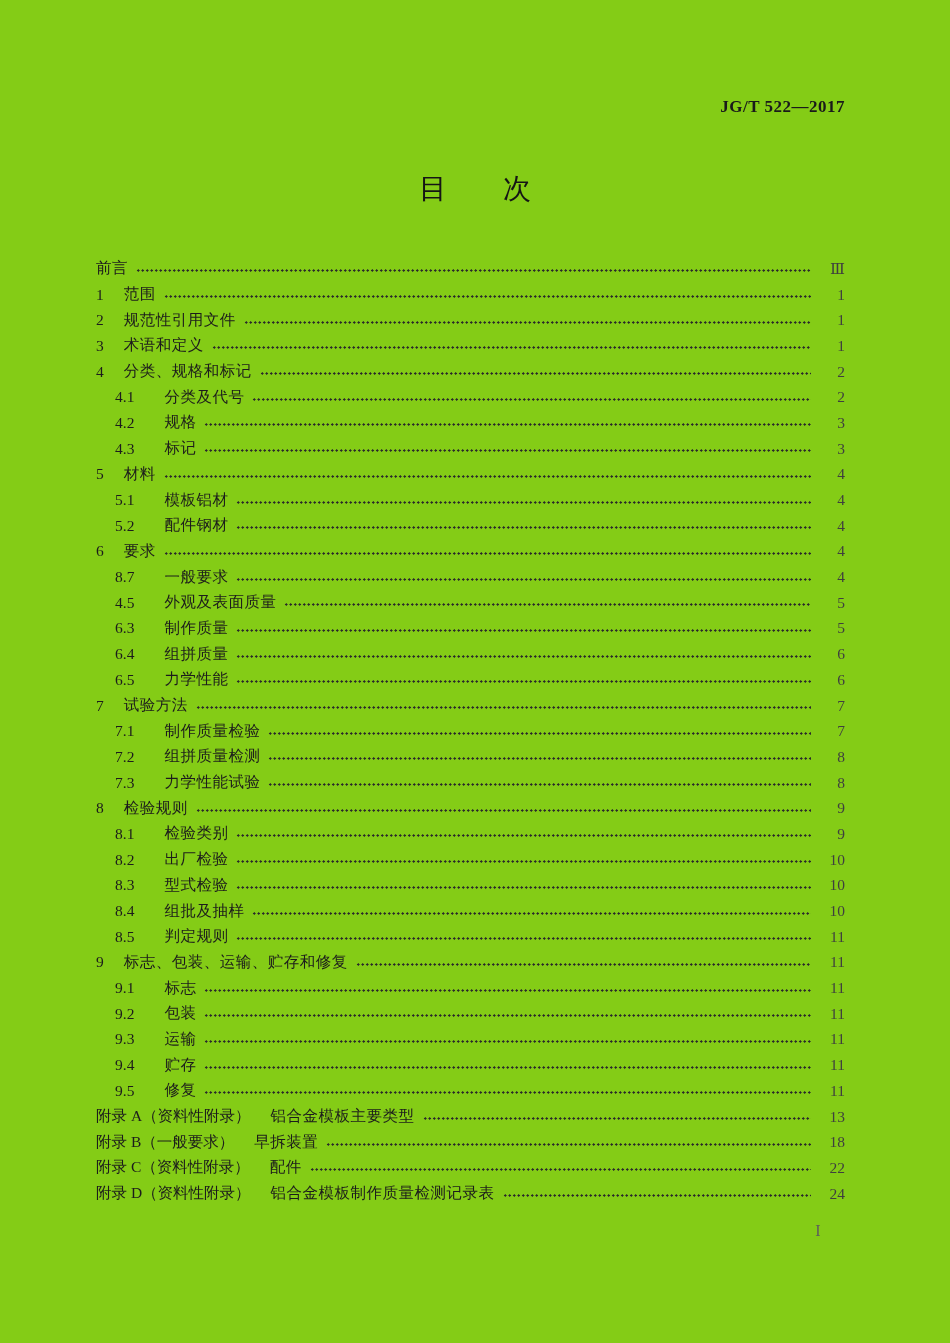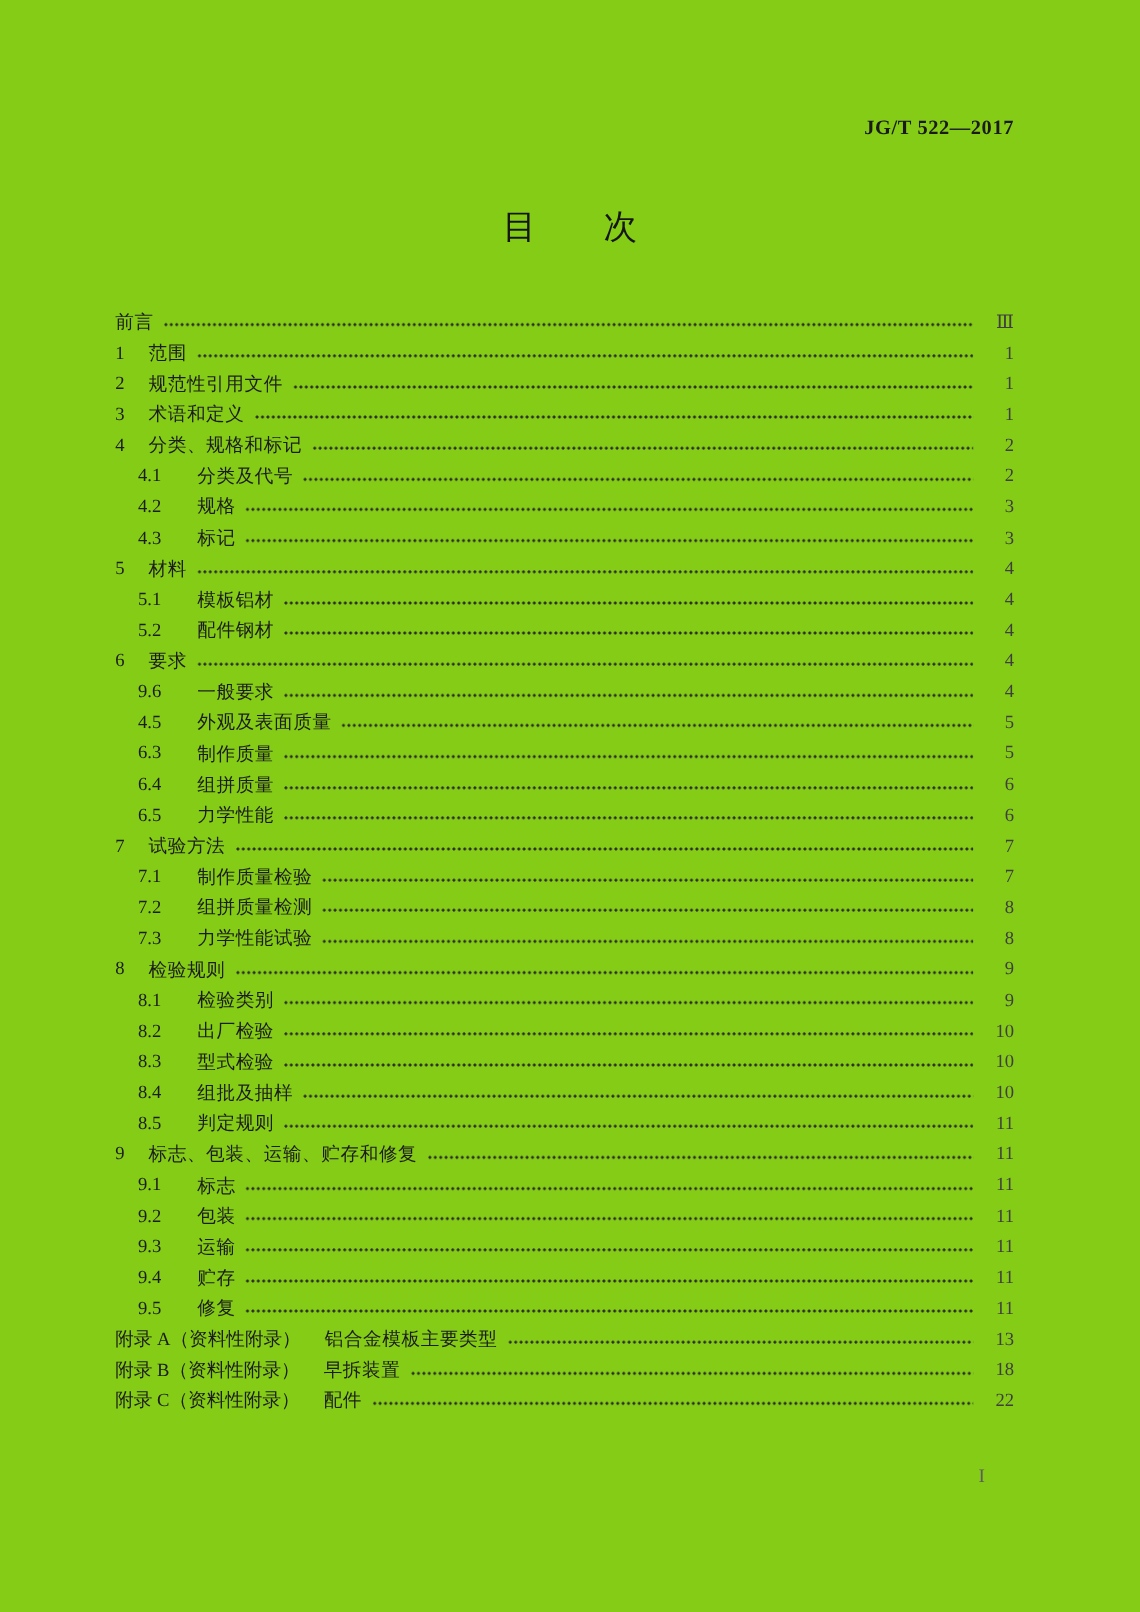--- a/index.html
+++ b/index.html
@@ -169,21 +169,21 @@
     <span class="toc-leader"></span>
     <span class="toc-page">4</span>
   </div>
       <div class="toc-row">
     <span class="toc-num">6</span>
     <span class="toc-label">要求</span>
     <span class="toc-leader"></span>
     <span class="toc-page">4</span>
   </div>
       <div class="toc-row level-1">
-    <span class="toc-num">9.6</span>
+    <span class="toc-num">8.7</span>
     <span class="toc-label">一般要求</span>
     <span class="toc-leader"></span>
     <span class="toc-page">4</span>
   </div>
       <div class="toc-row level-1">
     <span class="toc-num">4.5</span>
     <span class="toc-label">外观及表面质量</span>
     <span class="toc-leader"></span>
     <span class="toc-page">5</span>
   </div>
@@ -301,27 +301,33 @@
     <span class="toc-leader"></span>
     <span class="toc-page">11</span>
   </div>
       <div class="toc-row">
     <span class="toc-num">附录 A（资料性附录）</span>
     <span class="toc-label">铝合金模板主要类型</span>
     <span class="toc-leader"></span>
     <span class="toc-page">13</span>
   </div>
       <div class="toc-row">
-    <span class="toc-num">附录 B（资料性附录）</span>
+    <span class="toc-num">附录 B（一般要求）</span>
     <span class="toc-label">早拆装置</span>
     <span class="toc-leader"></span>
     <span class="toc-page">18</span>
   </div>
       <div class="toc-row">
     <span class="toc-num">附录 C（资料性附录）</span>
     <span class="toc-label">配件</span>
     <span class="toc-leader"></span>
     <span class="toc-page">22</span>
   </div>
+      <div class="toc-row">
+    <span class="toc-num">附录 D（资料性附录）</span>
+    <span class="toc-label">铝合金模板制作质量检测记录表</span>
+    <span class="toc-leader"></span>
+    <span class="toc-page">24</span>
+  </div>
     </div>
 
   <div class="footer-page-num">I</div>
 </div>
 
 </body></html>

